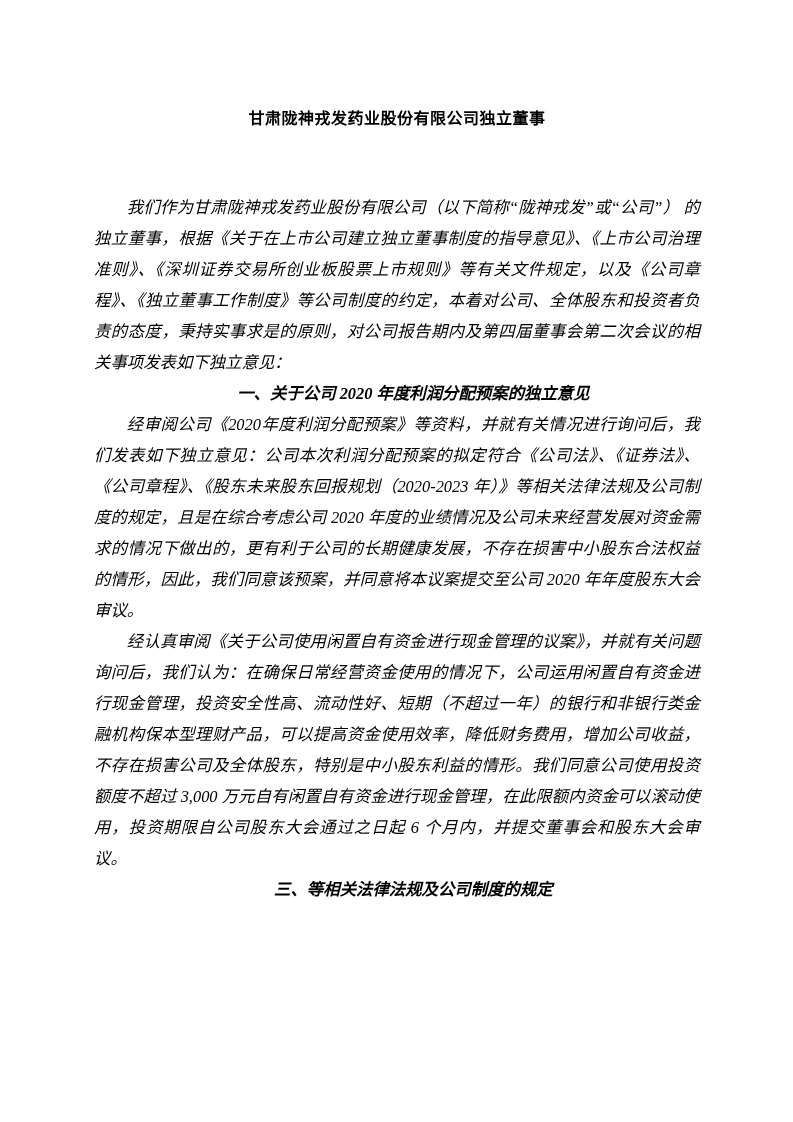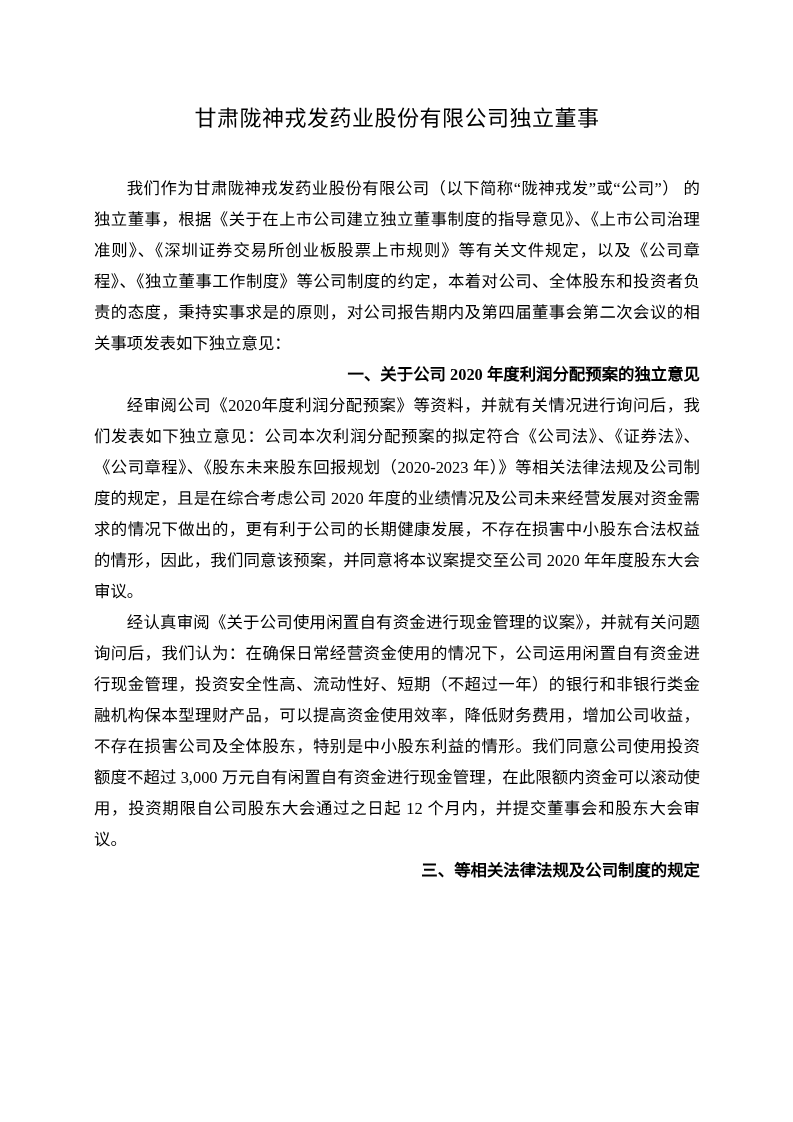--- a/index.html
+++ b/index.html
@@ -15,40 +15,41 @@
     color: #000000;
     overflow: hidden;
   }
   .content {
     position: absolute;
     top: 100px;
     left: 94px;
     width: 606px;
   }
   .doc-title {
-    font-size: 22px;
-    font-weight: 400;
+    font-size: 16px;
+    font-weight: 700;
     line-height: 38px;
     text-align: center;
     letter-spacing: 0.5px;
   }
   .body-blocks {
-    margin-top: 35px;
+    margin-top: 54px;
+    font-style: italic;
   }
   .block {
     font-size: 16.4px;
     line-height: 31px;
     text-align: justify;
     text-justify: inter-ideograph;
     text-indent: 2em;
     word-break: break-all;
   }
   .heading {
     font-weight: 700;
-    text-align: right;
+    text-align: center;
   }
 </style>
 </head>
 <body>
 
 <div class="page">
   <div class="content">
 
     <div class="doc-title">甘肃陇神戎发药业股份有限公司独立董事</div>
 
@@ -56,19 +57,19 @@
     <div class="body-blocks">
 
       <p class="block">我们作为甘肃陇神戎发药业股份有限公司（以下简称“陇神戎发”或“公司”） 的独立董事，根据《关于在上市公司建立独立董事制度的指导意见》、《上市公司治理准则》、《深圳证券交易所创业板股票上市规则》等有关文件规定，以及《公司章程》、《独立董事工作制度》等公司制度的约定，本着对公司、全体股东和投资者负责的态度，秉持实事求是的原则，对公司报告期内及第四届董事会第二次会议的相关事项发表如下独立意见：</p>
 
       <p class="block heading">一、关于公司 2020 年度利润分配预案的独立意见</p>
 
 
       <p class="block">经审阅公司《2020年度利润分配预案》等资料，并就有关情况进行询问后，我们发表如下独立意见：公司本次利润分配预案的拟定符合《公司法》、《证券法》、《公司章程》、《股东未来股东回报规划（2020-2023 年）》等相关法律法规及公司制度的规定，且是在综合考虑公司 2020 年度的业绩情况及公司未来经营发展对资金需求的情况下做出的，更有利于公司的长期健康发展，不存在损害中小股东合法权益的情形，因此，我们同意该预案，并同意将本议案提交至公司 2020 年年度股东大会审议。</p>
 
 
-      <p class="block">经认真审阅《关于公司使用闲置自有资金进行现金管理的议案》，并就有关问题询问后，我们认为：在确保日常经营资金使用的情况下，公司运用闲置自有资金进行现金管理，投资安全性高、流动性好、短期（不超过一年）的银行和非银行类金融机构保本型理财产品，可以提高资金使用效率，降低财务费用，增加公司收益，不存在损害公司及全体股东，特别是中小股东利益的情形。我们同意公司使用投资额度不超过 3,000 万元自有闲置自有资金进行现金管理，在此限额内资金可以滚动使用，投资期限自公司股东大会通过之日起 12 个月内，并提交董事会和股东大会审议。</p>
+      <p class="block">经认真审阅《关于公司使用闲置自有资金进行现金管理的议案》，并就有关问题询问后，我们认为：在确保日常经营资金使用的情况下，公司运用闲置自有资金进行现金管理，投资安全性高、流动性好、短期（不超过一年）的银行和非银行类金融机构保本型理财产品，可以提高资金使用效率，降低财务费用，增加公司收益，不存在损害公司及全体股东，特别是中小股东利益的情形。我们同意公司使用投资额度不超过 3,000 万元自有闲置自有资金进行现金管理，在此限额内资金可以滚动使用，投资期限自公司股东大会通过之日起 6 个月内，并提交董事会和股东大会审议。</p>
 
       <p class="block heading">三、等相关法律法规及公司制度的规定</p>
 
     </div>
   </div>
 </div>
 
 </body></html>

